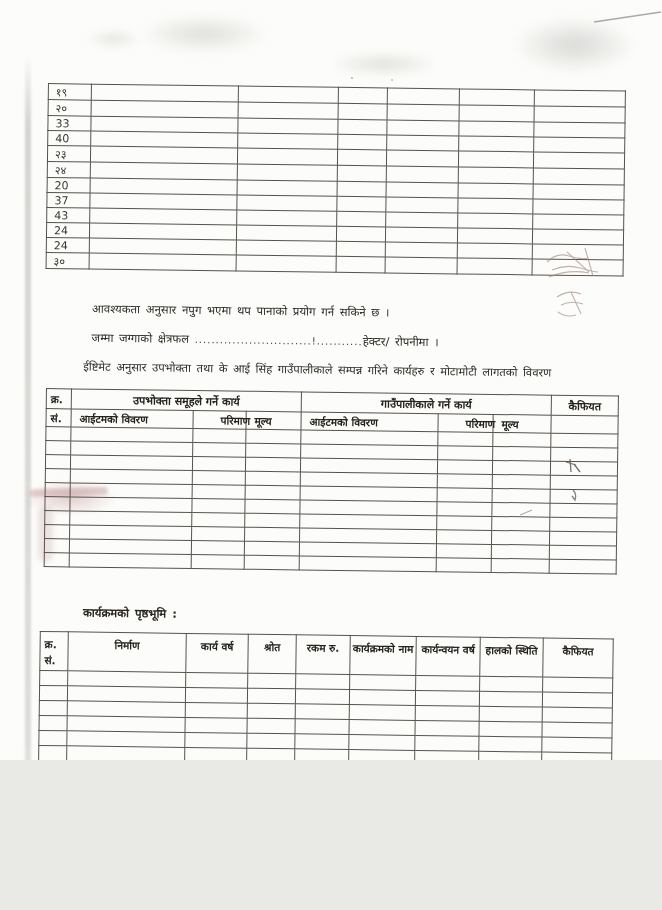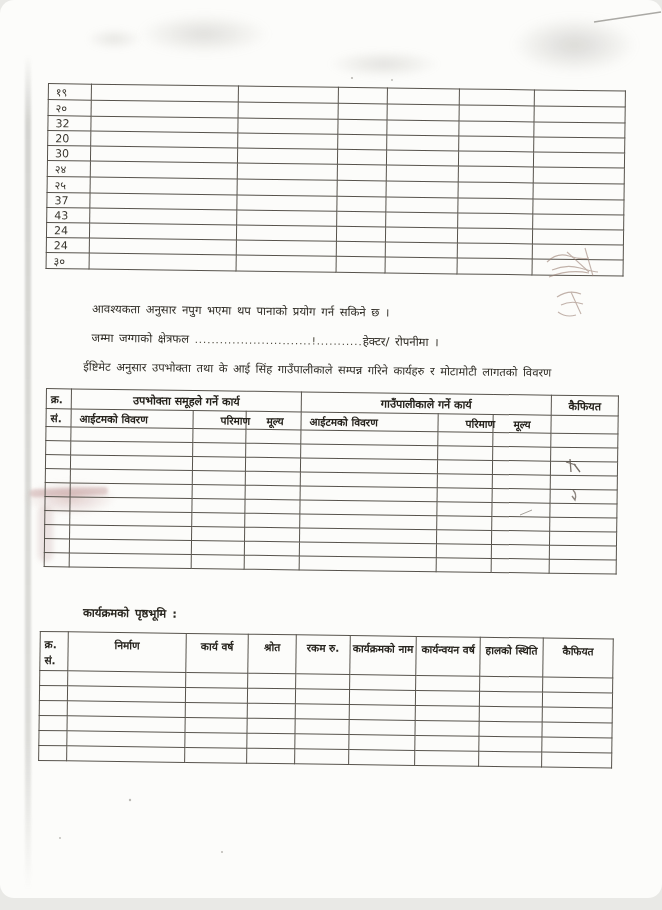--- a/index.html
+++ b/index.html
@@ -1,18 +1,18 @@
 <!DOCTYPE html>
 <html><head>
 <meta charset="utf-8">
 <style>
   * { margin:0; padding:0; box-sizing:border-box; }
   html,body { width:662px; height:910px; }
   body { font-family:"DejaVu Sans","Liberation Sans",sans-serif; background:#e9e9e6; }
-  .page { position:relative; width:662px; height:898px; background:#fcfcfa; overflow:hidden; color:#2e2b25;border-radius:14px; }
+  .page { position:relative; width:662px; height:760px; background:#fcfcfa; overflow:hidden; color:#2e2b25; }
 
   .tilt { position:absolute; left:0; top:0; width:662px; height:910px;
           transform:rotate(0.75deg); transform-origin:44px 82px; }
 
   table { position:absolute; border-collapse:collapse; table-layout:fixed; }
   td,th { border:1px solid #57534c; padding:0; font-weight:normal; vertical-align:middle; }
 
   
   #t1 { left:48px; top:83px; width:577px; }
   #t1 td { height:15px; font-size:11px; color:#3a372f; padding-left:7px; }
@@ -25,21 +25,21 @@
   .dots { letter-spacing:1px; font-size:10px; color:#474337; }
 
   
   #t2 { left:50px; top:388px; width:572px; }
   #t2 thead td { font-weight:bold; color:#26231d; }
   #t2 .grp { text-align:center; font-size:11px; height:20px; }
   #t2 .sn  { text-align:left; padding-left:4px; font-size:10.5px; }
   #t2 .sub { height:18px; font-size:10.5px; }
   #t2 .sub-desc { text-align:left; padding-left:8px; }
   #t2 .sub-qty  { text-align:center;padding-left:27px; }
-  #t2 .sub-val  { text-align:left; padding-left:20px; }
+  #t2 .sub-val  { text-align:left; padding-left:8px; }
   #t2 .rem { text-align:center; font-size:11px; }
   #t2 tbody td { height:14px; }
 
   
   .h3 { position:absolute; left:90px; top:604px; font-size:11.5px; font-weight:bold; color:#29261f; word-spacing:2px; }
 
   
   #t3 { left:47px; top:631px; width:573px; }
   #t3 thead td { font-weight:bold; font-size:10.5px; color:#26231d; text-align:center;
                  vertical-align:top; padding-top:4px; line-height:1.55; height:39px; }
@@ -106,57 +106,57 @@
           <tr>
             <td>२०</td>
             <td></td>
             <td></td>
             <td></td>
             <td></td>
             <td></td>
             <td></td>
           </tr>
           <tr>
-            <td>32</td>
+            <td>33</td>
+            <td></td>
+            <td></td>
+            <td></td>
+            <td></td>
+            <td></td>
+            <td></td>
+          </tr>
+          <tr>
+            <td>40</td>
+            <td></td>
+            <td></td>
+            <td></td>
+            <td></td>
+            <td></td>
+            <td></td>
+          </tr>
+          <tr>
+            <td>२३</td>
+            <td></td>
+            <td></td>
+            <td></td>
+            <td></td>
+            <td></td>
+            <td></td>
+          </tr>
+          <tr>
+            <td>२४</td>
             <td></td>
             <td></td>
             <td></td>
             <td></td>
             <td></td>
             <td></td>
           </tr>
           <tr>
             <td>20</td>
-            <td></td>
-            <td></td>
-            <td></td>
-            <td></td>
-            <td></td>
-            <td></td>
-          </tr>
-          <tr>
-            <td>30</td>
-            <td></td>
-            <td></td>
-            <td></td>
-            <td></td>
-            <td></td>
-            <td></td>
-          </tr>
-          <tr>
-            <td>२४</td>
-            <td></td>
-            <td></td>
-            <td></td>
-            <td></td>
-            <td></td>
-            <td></td>
-          </tr>
-          <tr>
-            <td>२५</td>
             <td></td>
             <td></td>
             <td></td>
             <td></td>
             <td></td>
             <td></td>
           </tr>
           <tr>
             <td>37</td>
             <td></td>

